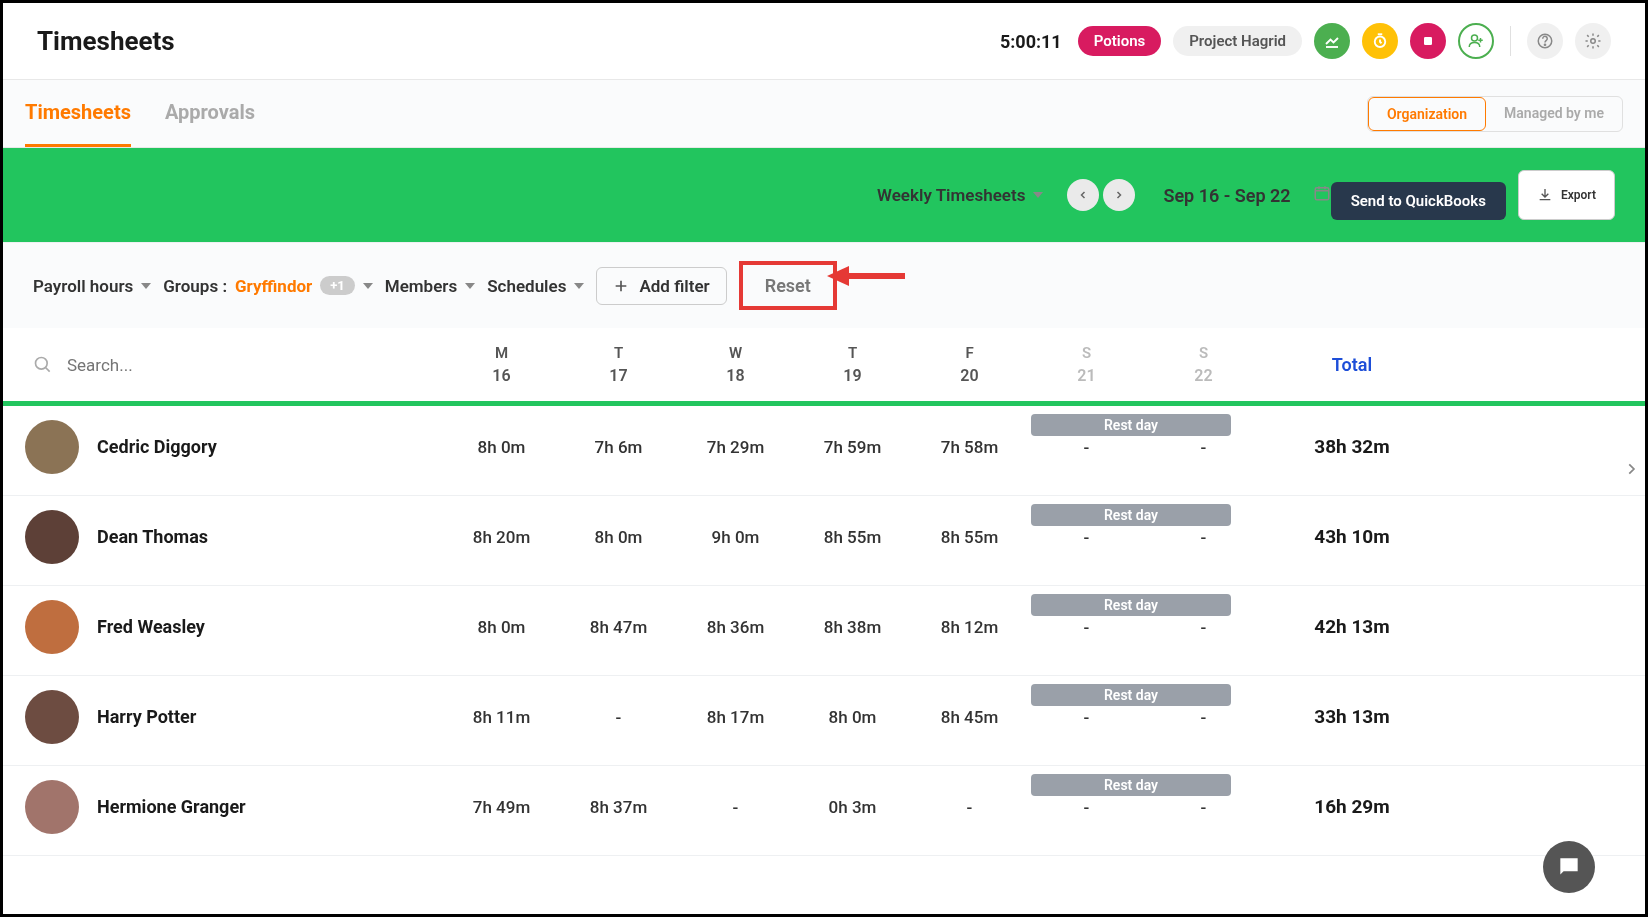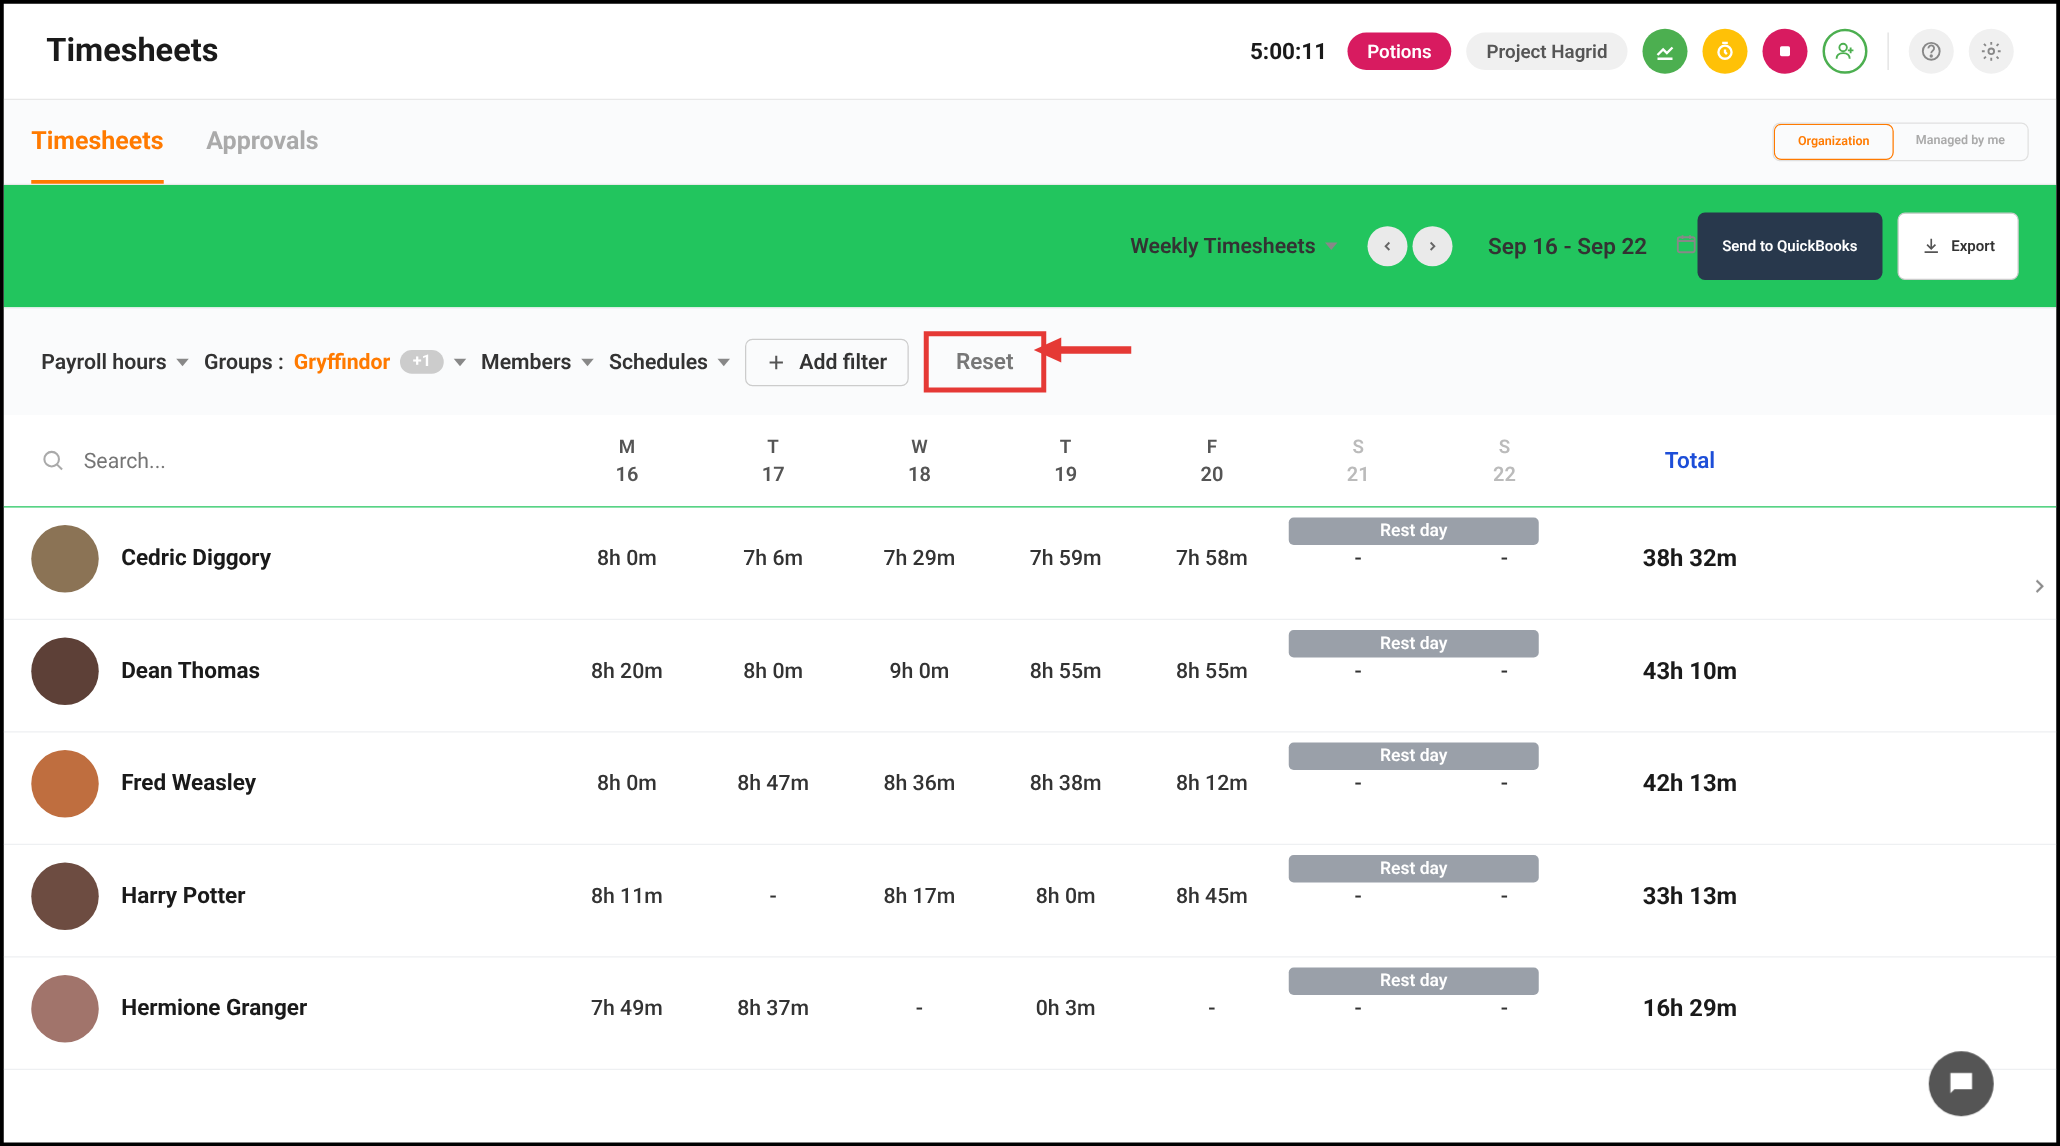--- a/index.html
+++ b/index.html
@@ -18,44 +18,44 @@
 .icon-redstop { background: #d81b60; color: #fff; }
 .icon-outline { background: #fff; border: 2px solid #4caf50; color: #4caf50; }
 .icon-grey { background: #f0f0f0; color: #888; }
 .vdivider { width: 1px; height: 30px; background: #e0e0e0; margin: 0 4px; }
 
 .tabs { display: flex; align-items: center; justify-content: space-between; padding: 0 22px; border-bottom: 1px solid #e8e8e8; background: #fafbfc; }
 .tabs-left { display: flex; gap: 34px; }
 .tab { padding: 20px 0; font-size: 20px; font-weight: 700; color: #aaa; cursor: pointer; border-bottom: 3px solid transparent; }
 .tab.active { color: #ff7a00; border-bottom-color: #ff7a00; }
 .view-toggle { display: flex; border: 1px solid #e0e0e0; border-radius: 6px; overflow: hidden; }
-.view-btn { padding: 8px 18px; font-size: 10px; font-weight: 600; cursor: pointer; }
+.view-btn { padding: 8px 18px; font-size: 14px; font-weight: 600; cursor: pointer; }
 .view-btn.active { color: #ff7a00; border: 1px solid #ff7a00; border-radius: 6px; }
 .view-btn.inactive { color: #aaa; }
 
 .toolbar { display: flex; align-items: center; justify-content: flex-end; padding: 22px 30px; background: #22c55e; }
 .toolbar-left { display: flex; align-items: center; gap: 14px; }
 .dropdown-label { font-size: 17px; font-weight: 600; color: #333; display: flex; align-items: center; gap: 8px; cursor: pointer; }
 .nav-arrows { display: flex; gap: 4px; margin-left: 10px; }
 .nav-arrow { width: 32px; height: 32px; border-radius: 50%; background: #eaeaea; display: flex; align-items: center; justify-content: center; cursor: pointer; color: #666; }
 .date-range { font-size: 18px; font-weight: 600; color: #333; margin-left: 14px; }
 .calendar-icon { color: #888; margin-left: 8px; }
 .toolbar-right { display: flex; gap: 12px; }
-.btn-primary { background: #28384c; color: #fff; padding: 20px 20px; border-radius: 6px; font-size: 12px; font-weight: 600; border: none; cursor: pointer; }
+.btn-primary { background: #28384c; color: #fff; padding: 10px 20px; border-radius: 6px; font-size: 15px; font-weight: 600; border: none; cursor: pointer; margin-top: 12px; }
 .btn-outline { background: #fff; color: #333; padding: 10px 18px; border-radius: 6px; font-size: 12px; font-weight: 600; border: 1px solid #ccc; cursor: pointer; display: flex; align-items: center; gap: 8px; }
 
 .filters { display: flex; align-items: center; gap: 12px; padding: 18px 30px; background: #fafbfc; border-top: 1px solid #eef0f2; position: relative; }
 .filter-item { display: flex; align-items: center; gap: 8px; font-size: 17px; font-weight: 600; color: #333; cursor: pointer; }
 .groups-value { color: #ff7a00; font-weight: 700; }
 .badge-count { background: #ccc; color: #fff; padding: 2px 10px; border-radius: 12px; font-size: 13px; font-weight: 700; }
 .add-filter-btn { display: flex; align-items: center; gap: 10px; padding: 8px 16px; border: 1px solid #ccc; border-radius: 6px; font-size: 17px; font-weight: 600; color: #333; cursor: pointer; }
 .reset-btn { padding: 10px 22px; font-size: 18px; font-weight: 600; color: #777; cursor: pointer; border: 4px solid #e53935; }
 .arrow-highlight { position: absolute; left: 824px; top: 18px; }
 
-.table-header { display: flex; align-items: center; padding: 16px 30px; background: #fff; border-bottom: 1px solid #22c55e; }
+.table-header { display: flex; align-items: center; padding: 16px 30px; background: #fff; border-bottom: 5px solid #22c55e; }
 .search-area { width: 410px; display: flex; align-items: center; gap: 14px; }
 .search-area input { border: none; outline: none; font-size: 17px; color: #888; background: transparent; width: 300px; }
 .day-col { width: 117px; text-align: center; }
 .day-label { font-size: 15px; font-weight: 600; color: #555; }
 .day-label.weekend { color: #bbb; }
 .day-num { font-size: 16px; font-weight: 600; color: #555; margin-top: 4px; }
 .day-num.weekend { color: #bbb; }
 .total-col { width: 180px; text-align: center; font-size: 18px; font-weight: 600; color: #1d4ed8; }
 
 .row { display: flex; align-items: center; padding: 10px 30px 18px 22px; border-bottom: 1px solid #eef0f2; position: relative; min-height: 90px; }

